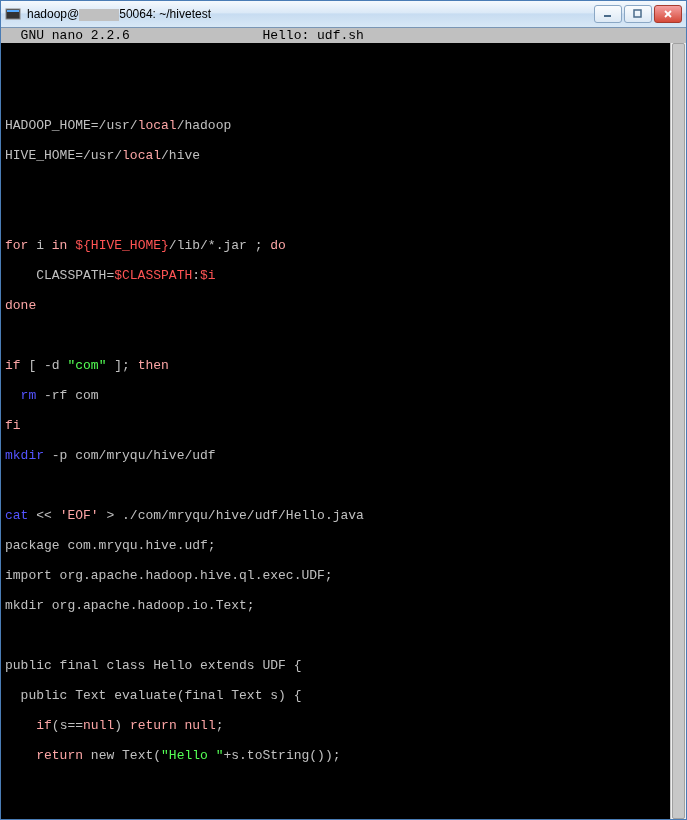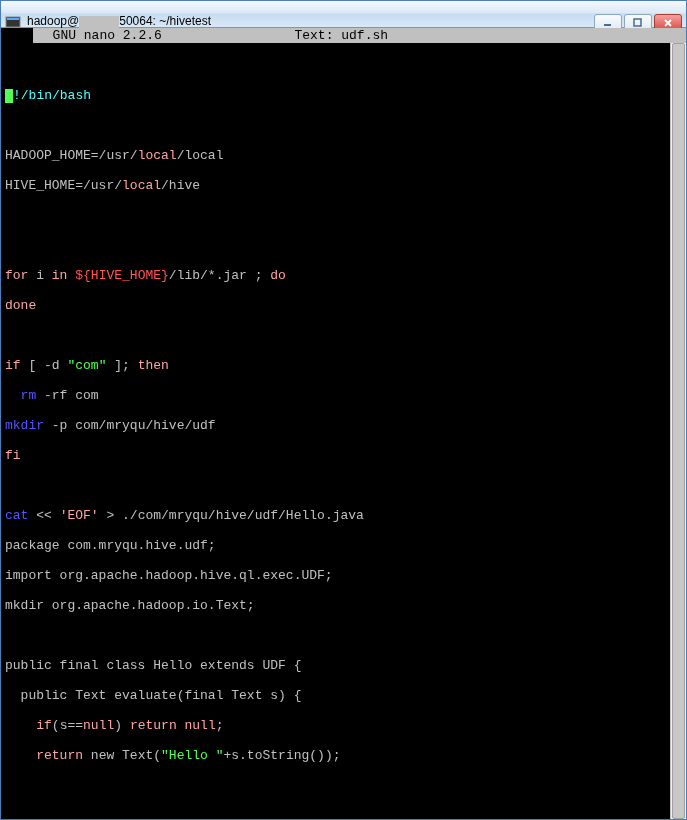--- a/index.html
+++ b/index.html
@@ -16,21 +16,21 @@
   height: 820px;
   border: 1px solid #4a7cb5;
   background: #fff;
   display: flex;
   flex-direction: column;
 }
 .titlebar {
   height: 20px;
   background: linear-gradient(to bottom, #f5f9fd 0%, #dbe9f7 45%, #c7dcf1 50%, #d8e8f6 100%);
   display: flex;
-  align-items: flex-start;
+  align-items: center;
   padding: 13px 4px;
   border-bottom: 1px solid #7a96b5;
 }
 .titlebar-icon {
   width: 16px;
   height: 16px;
   margin-right: 6px;
   display: flex;
   align-items: center;
   justify-content: center;
@@ -80,21 +80,20 @@
   position: relative;
   font-size: 13px;
   line-height: 15px;
 }
 .term-header {
   background: #c0c0c0;
   color: #000;
   padding: 0 4px;
   display: flex;
   white-space: pre;
-  margin-left: 32px;
 }
 .term-content {
   padding: 0 4px;
   white-space: pre;
 }
 .scrollbar {
   position: absolute;
   right: 0;
   top: 15px;
   bottom: 0;
@@ -147,37 +146,37 @@
       <div class="win-btn close">
           <svg width="10" height="10">
             <line x1="2" y1="2" x2="8" y2="8" stroke="#fff" stroke-width="1.8"></line>
             <line x1="8" y1="2" x2="2" y2="8" stroke="#fff" stroke-width="1.8"></line>
           </svg>
         </div>
     </div>
   </div>
 
   <div class="terminal">
-    <div class="term-header"><span>  GNU nano 2.2.6</span><span>                 </span><span>Text: udf.sh</span></div>
+    <div class="term-header"><span>  GNU nano 2.2.6</span><span>                 </span><span>Hello: udf.sh</span></div>
 
     <div class="term-content">
 <div>&nbsp;</div>
-<div><span class="bg-green"></span><span class="c-cyan">!/bin/bash</span></div>
-<div>&nbsp;</div>
-<div><span>HADOOP_HOME=/usr/</span><span class="c-yellow">local</span><span>/local</span></div>
+<div>&nbsp;</div>
+<div><span>HADOOP_HOME=/usr/</span><span class="c-yellow">local</span><span>/hadoop</span></div>
 <div><span>HIVE_HOME=/usr/</span><span class="c-yellow">local</span><span>/hive</span></div>
 <div>&nbsp;</div>
 <div>&nbsp;</div>
 <div><span class="c-yellow">for</span><span> i </span><span class="c-yellow">in</span><span> </span><span class="c-red">${HIVE_HOME}</span><span>/lib/*.jar ; </span><span class="c-yellow">do</span></div>
+<div><span>    CLASSPATH=</span><span class="c-red">$CLASSPATH</span><span>:</span><span class="c-red">$i</span></div>
 <div><span class="c-yellow">done</span></div>
 <div>&nbsp;</div>
 <div><span class="c-yellow">if</span><span> [ -d </span><span class="c-green">"com"</span><span> ]; </span><span class="c-yellow">then</span></div>
 <div><span>  </span><span class="c-blue">rm</span><span> -rf com</span></div>
+<div><span class="c-yellow">fi</span></div>
 <div><span class="c-blue">mkdir</span><span> -p com/mryqu/hive/udf</span></div>
-<div><span class="c-yellow">fi</span></div>
 <div>&nbsp;</div>
 <div><span class="c-blue">cat</span><span> &lt;&lt; </span><span class="c-yellow">'EOF'</span><span> &gt; ./com/mryqu/hive/udf/Hello.java</span></div>
 <div><span>package com.mryqu.hive.udf;</span></div>
 <div><span>import org.apache.hadoop.hive.ql.exec.UDF;</span></div>
 <div><span>mkdir org.apache.hadoop.io.Text;</span></div>
 <div>&nbsp;</div>
 <div><span>public final class Hello extends UDF {</span></div>
 <div><span>  public Text evaluate(final Text s) {</span></div>
 <div><span>    </span><span class="c-yellow">if</span><span>(s==</span><span class="c-yellow">null</span><span>) </span><span class="c-yellow">return</span><span> </span><span class="c-yellow">null</span><span>;</span></div>
 <div><span>    </span><span class="c-yellow">return</span><span> new Text(</span><span class="c-green">"Hello "</span><span>+s.toString());</span></div>

